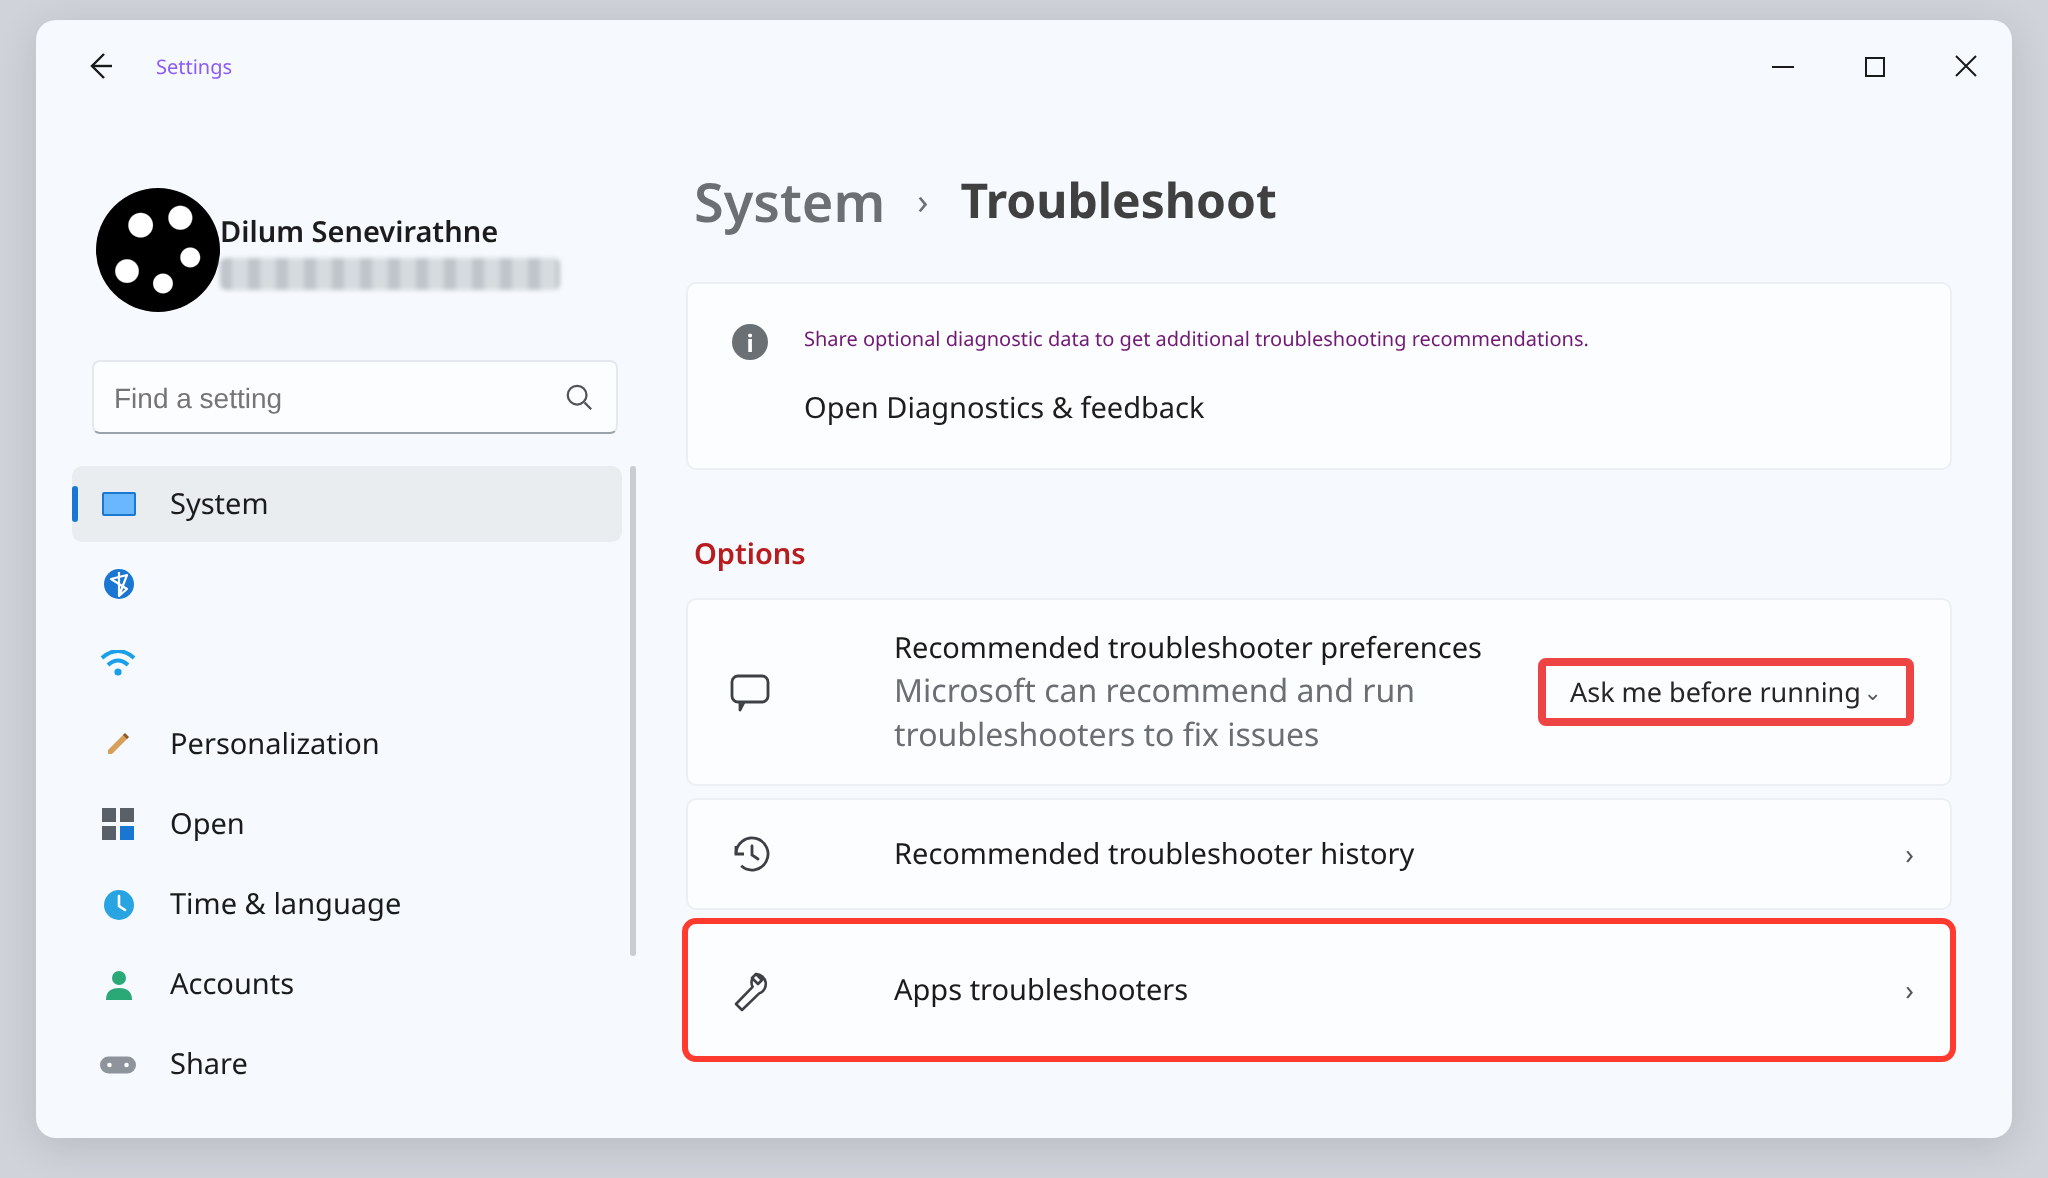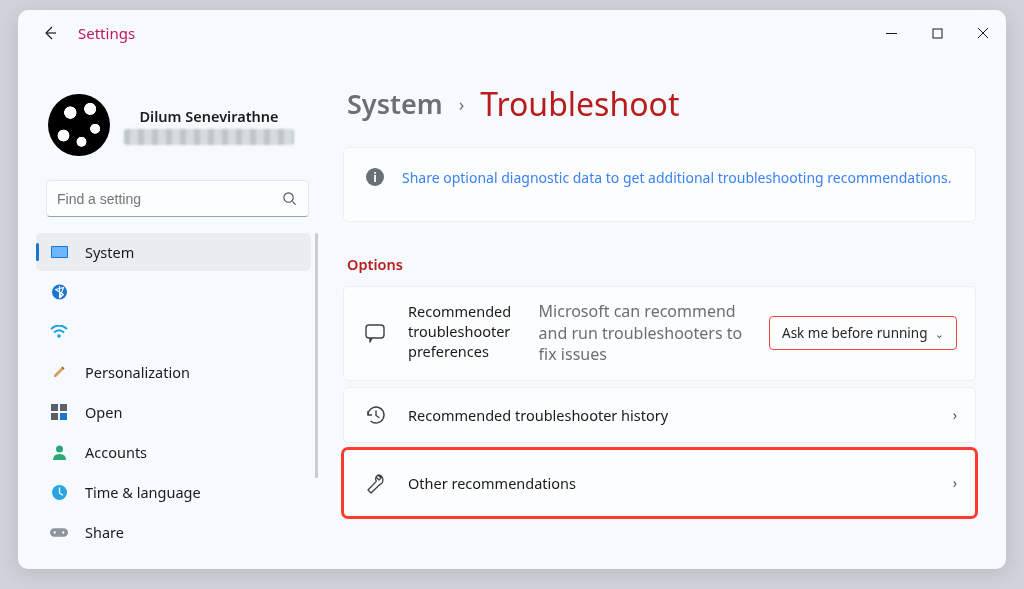--- a/index.html
+++ b/index.html
@@ -7,31 +7,31 @@
   .window {
     position: absolute; left: 18px; top: 10px; width: 988px; height: 559px;
     background: #f6f9fd; border-radius: 10px; box-shadow: 0 4px 20px rgba(0,0,0,0.12);
     display: flex; flex-direction: column;
   }
   
   .titlebar {
     height: 46px; display: flex; align-items: center; padding-left: 18px;
   }
   .back-btn { width: 28px; height: 28px; display:flex; align-items:center; justify-content:center; border:none; background:none; cursor:pointer; }
-  .app-title { font-size: 15px; color:#be185d; margin-left: 14px; }
+  .app-title { font-size: 10px; color:#8b5cf6; margin-left: 14px; }
   .win-controls { margin-left:auto; display:flex; }
   .win-btn { width:46px; height:40px; border:none; background:none; cursor:pointer; display:flex; align-items:center; justify-content:center; }
   .win-btn svg { width:11px; height:11px; }
   .win-btn.close svg { width:12px; height:12px; }
 
   .body { flex:1; display:flex; overflow:hidden; }
 
   
   .sidebar { width: 315px; padding: 8px 14px 0 18px; display:flex; flex-direction:column; overflow:hidden; }
-  .profile { display:flex; align-items:center; gap:14px; margin: 30px 0 18px 12px; text-align: center; }
+  .profile { display:flex; align-items:center; margin: 30px 0 18px 12px; }
   .avatar { width:62px; height:62px; border-radius:50%; background:#000; position:relative; flex:none; }
   .avatar::before { content:""; position:absolute; inset:0; border-radius:50%;
     background:
       radial-gradient(circle at 36% 30%, #fff 10%, transparent 11%),
       radial-gradient(circle at 68% 24%, #fff 9%, transparent 10%),
       radial-gradient(circle at 76% 56%, #fff 8%, transparent 9%),
       radial-gradient(circle at 25% 67%, #fff 9%, transparent 10%),
       radial-gradient(circle at 54% 77%, #fff 8%, transparent 9%);
   }
   .profile-text { display:flex; flex-direction:column; gap:3px; }
@@ -58,40 +58,40 @@
   .nav-item.active { background:#eaedf0; }
   .nav-item.active::before { content:""; position:absolute; left:0; top:10px; bottom:10px; width:3px; background:#1976d2; border-radius:2px; }
   .nav-icon { width:18px; height:18px; display:flex; align-items:center; justify-content:center; font-size:15px; }
   .scroll-track { position:absolute; right:1px; top:0; width:3px; height:245px; background:#c9cdd1; border-radius:3px; }
 
   
   .main { flex:1; padding: 26px 30px 0 10px; display:flex; flex-direction:column; overflow:hidden; }
   .breadcrumb { display:flex; align-items:center; gap:16px; margin-bottom:22px; margin-left:4px; }
   .bc-parent { font-size:27px; font-weight:600; color:#6d7073; cursor:pointer; }
   .bc-sep { font-size:18px; color:#6d7073; }
-  .bc-current { font-size:32px; font-weight:400; color:#b91c1c; }
+  .bc-current { font-size:24px; font-weight:700; color:#404040; }
 
   .card {
     background:#fcfdfe; border:1px solid #eceff3; border-radius:5px;
   }
   .notice { padding:20px 22px; margin-bottom:32px; }
   .notice-row1 { display:flex; align-items:flex-start; gap:18px; margin-bottom:14px; }
   .info-icon { width:18px; height:18px; border-radius:50%; background:#6b7075; color:#fff; font-size:12px; font-weight:700; display:flex; align-items:center; justify-content:center; flex:none; }
-  .notice-text { font-size:14px; color:#3b82f6;text-align:center; }
+  .notice-text { font-size:10px; color:#701a75;text-align:center; }
   .notice-link { font-size:14.5px; color:#1d1d1d; margin-left:36px; cursor:pointer; }
 
   .section-label { font-size:14.5px; font-weight:600; color:#b91c1c; margin:0 0 12px 4px; }
 
   .option-row { display:flex; align-items:center; gap:20px; padding:14px 18px; margin-bottom:6px; }
   .option-icon { width:26px; height:26px; display:flex; align-items:center; justify-content:center; flex:none; }
-  .option-text { display:flex; flex-direction:row; gap:1px; flex:1; }
+  .option-text { display:flex; flex-direction:column; gap:1px; flex:1;margin-left:39px; }
   .opt-title { font-size:14.5px; color:#1b1b1b; }
   .opt-sub { font-size:16px; color:#6b6f73; line-height:1.35; max-width:320px; }
   .dropdown {
-    min-width:188px; height:34px; border:1px solid #ef4444; border-radius:4px; background:#fcfdfe;
+    min-width:188px; height:34px; border:4px solid #ef4444; border-radius:4px; background:#fcfdfe;
     display:flex; align-items:center; justify-content:space-between; padding:0 12px;
     font-size:13.5px; color:#262626; cursor:pointer;
   }
   .chev-right { color:#545659; font-size:14px; }
 
   .highlight { outline:3px solid #ff3b2f; outline-offset:-1px; padding-top:20px; padding-bottom:20px; }
 </style>
 </head>
 <body>
 
@@ -188,35 +188,35 @@
                   <rect x="0" y="0" width="7" height="7" fill="#5a6068"></rect>
                   <rect x="9" y="0" width="7" height="7" fill="#5a6068"></rect>
                   <rect x="0" y="9" width="7" height="7" fill="#5a6068"></rect>
                   <rect x="9" y="9" width="7" height="7" fill="#1976d2"></rect>
                 </svg>
             </span>
             <span>Open</span>
           </li>
           <li class="nav-item">
             <span class="nav-icon">
+              <svg width="17" height="17" viewBox="0 0 17 17">
+                  <circle cx="8.5" cy="8.5" r="7.5" fill="#29a4e2"></circle>
+                  <path d="M8.5 4v5l3 2" stroke="#fff" stroke-width="1.3" fill="none" stroke-linecap="round"></path>
+                </svg>
+            </span>
+            <span>Time &amp; language</span>
+          </li>
+          <li class="nav-item">
+            <span class="nav-icon">
               <svg width="15" height="16" viewBox="0 0 15 16">
                   <circle cx="7.5" cy="5" r="3.5" fill="#2aa876"></circle>
                   <path d="M1 16 Q1 10 7.5 10 Q14 10 14 16 Z" fill="#2aa876"></path>
                 </svg>
             </span>
             <span>Accounts</span>
-          </li>
-          <li class="nav-item">
-            <span class="nav-icon">
-              <svg width="17" height="17" viewBox="0 0 17 17">
-                  <circle cx="8.5" cy="8.5" r="7.5" fill="#29a4e2"></circle>
-                  <path d="M8.5 4v5l3 2" stroke="#fff" stroke-width="1.3" fill="none" stroke-linecap="round"></path>
-                </svg>
-            </span>
-            <span>Time &amp; language</span>
           </li>
           <li class="nav-item">
             <span class="nav-icon">
               <svg width="19" height="13" viewBox="0 0 19 13">
                   <rect x="0" y="2" width="19" height="9" rx="4.5" fill="#8d949b"></rect>
                   <circle cx="5" cy="6.5" r="1.2" fill="#fff"></circle>
                   <circle cx="14" cy="6.5" r="1.2" fill="#fff"></circle>
                 </svg>
             </span>
             <span>Share</span>
@@ -231,20 +231,21 @@
         <span class="bc-parent">System</span>
         <span class="bc-sep">›</span>
         <span class="bc-current">Troubleshoot</span>
       </div>
 
       <div class="card notice">
         <div class="notice-row1">
           <span class="info-icon">i</span>
           <span class="notice-text">Share optional diagnostic data to get additional troubleshooting recommendations.</span>
         </div>
+        <div class="notice-link">Open Diagnostics &amp; feedback</div>
       </div>
 
       <div class="section-label">Options</div>
 
       <div class="card option-row">
         <span class="option-icon">
           <svg width="22" height="22" viewBox="0 0 22 22">
               <rect x="2" y="3" width="18" height="13" rx="3" fill="none" stroke="#3d4146" stroke-width="1.4"></rect>
               <path d="M8 16l-2 4v-4" fill="none" stroke="#3d4146" stroke-width="1.4" stroke-linejoin="round"></path>
             </svg>
@@ -273,20 +274,20 @@
         <span class="chev-right">›</span>
       </div>
 
       <div class="card option-row highlight">
         <span class="option-icon">
           <svg width="22" height="22" viewBox="0 0 22 22">
               <path d="M14 3a5 5 0 0 1 1.6 9.7L7 21l-3-3 8.3-8.6A5 5 0 0 1 14 3z M14 3l3 3-2 2-3-3z" fill="none" stroke="#3d4146" stroke-width="1.3" stroke-linejoin="round"></path>
             </svg>
         </span>
         <div class="option-text">
-          <span class="opt-title">Other recommendations</span>
+          <span class="opt-title">Apps troubleshooters</span>
         </div>
         <span class="chev-right">›</span>
       </div>
 
     </main>
   </div>
 </div>
 
 </body></html>

